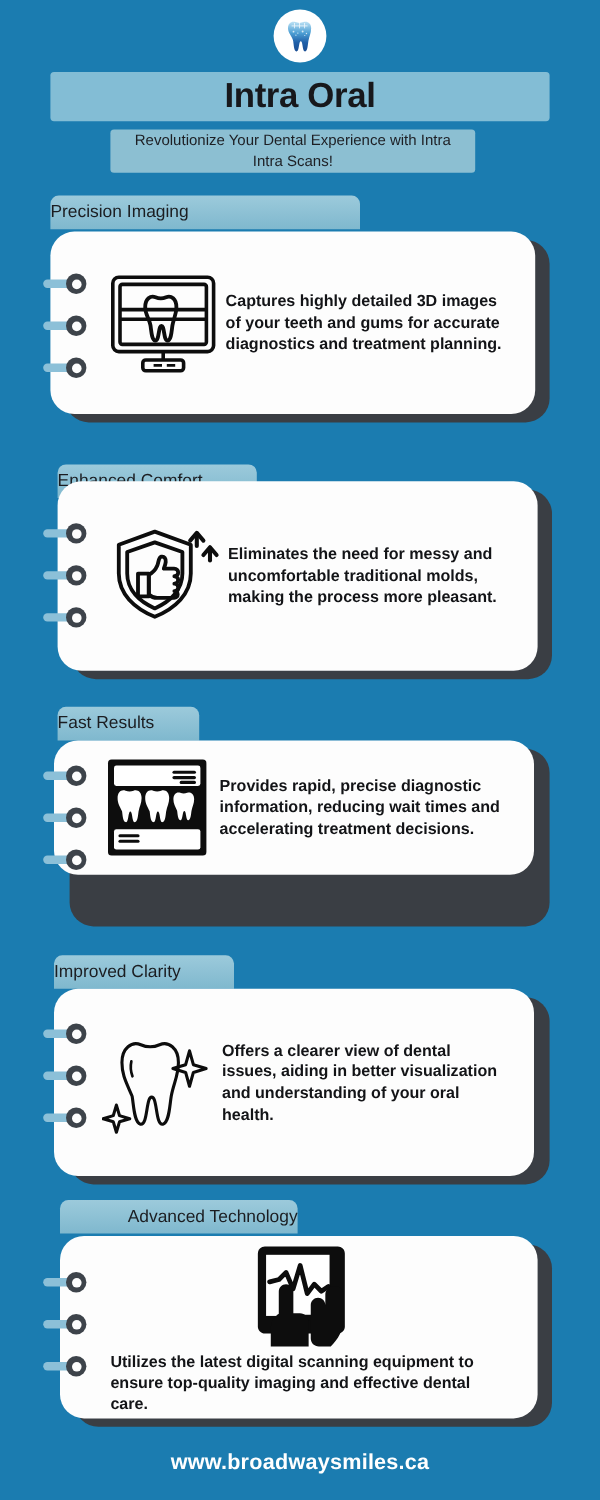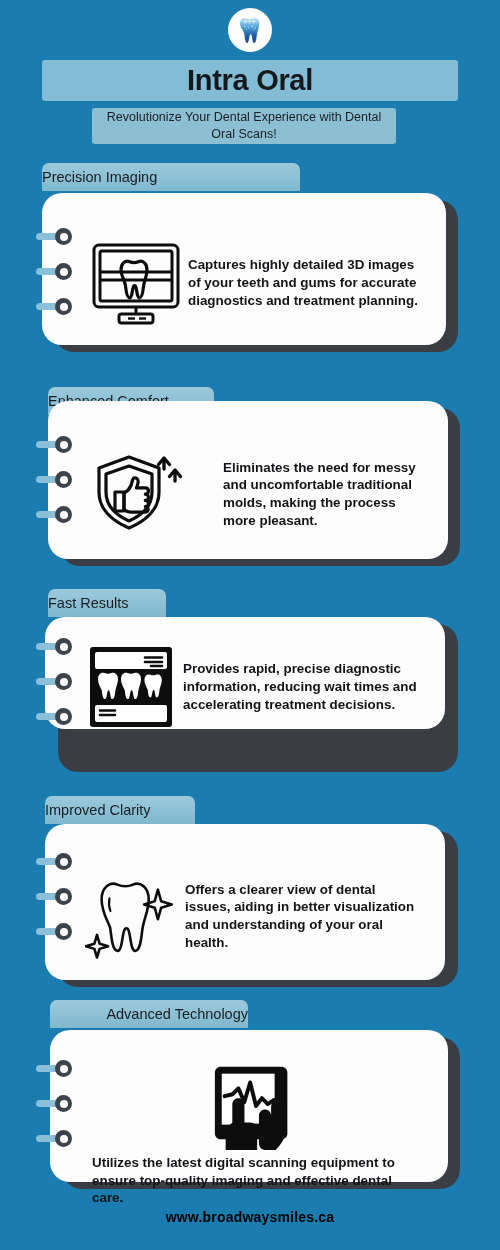--- a/index.html
+++ b/index.html
@@ -109,21 +109,20 @@
     z-index: 2;
   }
 
   .card-inner {
     position: absolute;
     inset: 0;
     display: flex;
     align-items: center;
     padding-left: 46px;
     padding-right: 22px;
-    margin-top: 28px;
   }
 
   .icon-slot {
     flex: 0 0 auto;
     width: 96px;
     display: flex;
     align-items: center;
     justify-content: center;
   }
 
@@ -182,23 +181,23 @@
 
   
   .footer {
     position: absolute;
     left: 0;
     top: 1208px;
     width: 500px;
     text-align: center;
   }
   .footer-text {
-    font-size: 14px;
+    font-size: 18px;
     font-weight: 700;
-    color: #000000;
+    color: #ffffff;
     letter-spacing: 0.2px;
   }
 </style>
 </head>
 <body>
 
 <div id="page">
 
   <div class="logo-wrap">
     <div class="logo-circle">
@@ -228,21 +227,21 @@
         </g>
       </svg>
     </div>
   </div>
 
   <div class="title-bar">
     <span class="title-text">Intra Oral</span>
   </div>
 
   <div class="subtitle-bar">
-    <span class="subtitle-text">Revolutionize Your Dental Experience with Dental Oral Scans!</span>
+    <span class="subtitle-text">Revolutionize Your Dental Experience with Intra Intra Scans!</span>
   </div>
 
   <div class="card-block">
     <div class="tab" style="top:163px; left:42px; width:258px;">
       <span class="tab-label">Precision Imaging</span>
     </div>
     <div class="card-shadow" style="top:200px; left:54px; width:404px; height:152px;"></div>
     <div class="card" style="top:193px; left:42px; width:404px; height:152px;">
       <div class="card-inner">
         <div class="icon-slot">
@@ -278,21 +277,21 @@
       </div>
     </div>
   </div>
 
   <div class="card-block">
     <div class="tab" style="top:387px; left:48px; width:166px;">
       <span class="tab-label">Enhanced Comfort</span>
     </div>
     <div class="card-shadow" style="top:408px; left:60px; width:400px; height:158px;"></div>
     <div class="card" style="top:401px; left:48px; width:400px; height:158px;">
-      <div class="card-inner" style="padding-left:42px;gap:33px;">
+      <div class="card-inner" style="padding-left:42px;">
         <div class="icon-slot">
           <svg width="94" height="94" viewBox="0 0 94 94">
             <g fill="none" stroke="#0d0d0d" stroke-width="3.2" stroke-linejoin="round" stroke-linecap="round">
               <path d="M38 10 8 21v24c0 17 13 29 30 36 17-7 30-19 30-36V21L38 10Z"></path>
               <path d="M38 19 15 27v18c0 13.5 10 23.2 23 29 13-5.8 23-15.5 23-29V27L38 19Z"></path>
               <path d="M24 45h9v19h-9z"></path>
               <path d="M33 46c3-1.5 5.5-4 7-7.5 1.2-2.8 1-7 3.4-7.6 2.6-0.6 4 1.8 3.7 4.4-0.2 2-1 4-1.6 5.6h8.6c2.2 0 3.4 1.5 3.4 3.2s-1.3 3.1-3.2 3.1c1.9 0 3.2 1.4 3.2 3.1s-1.3 3.1-3.2 3.1c1.9 0 3.2 1.4 3.2 3.1s-1.3 3.1-3.2 3.1c1.6 0 2.8 1.2 2.8 2.8s-1.3 2.8-3 2.8H40c-3 0-5.4-1.3-7-2.8V46Z"></path>
               <path d="M73 12v10" stroke-width="3.4"></path>
               <path d="M67.5 17.5 73 11l5.5 6.5" stroke-width="3.4"></path>
               <path d="M84 24v10" stroke-width="3.4"></path>

